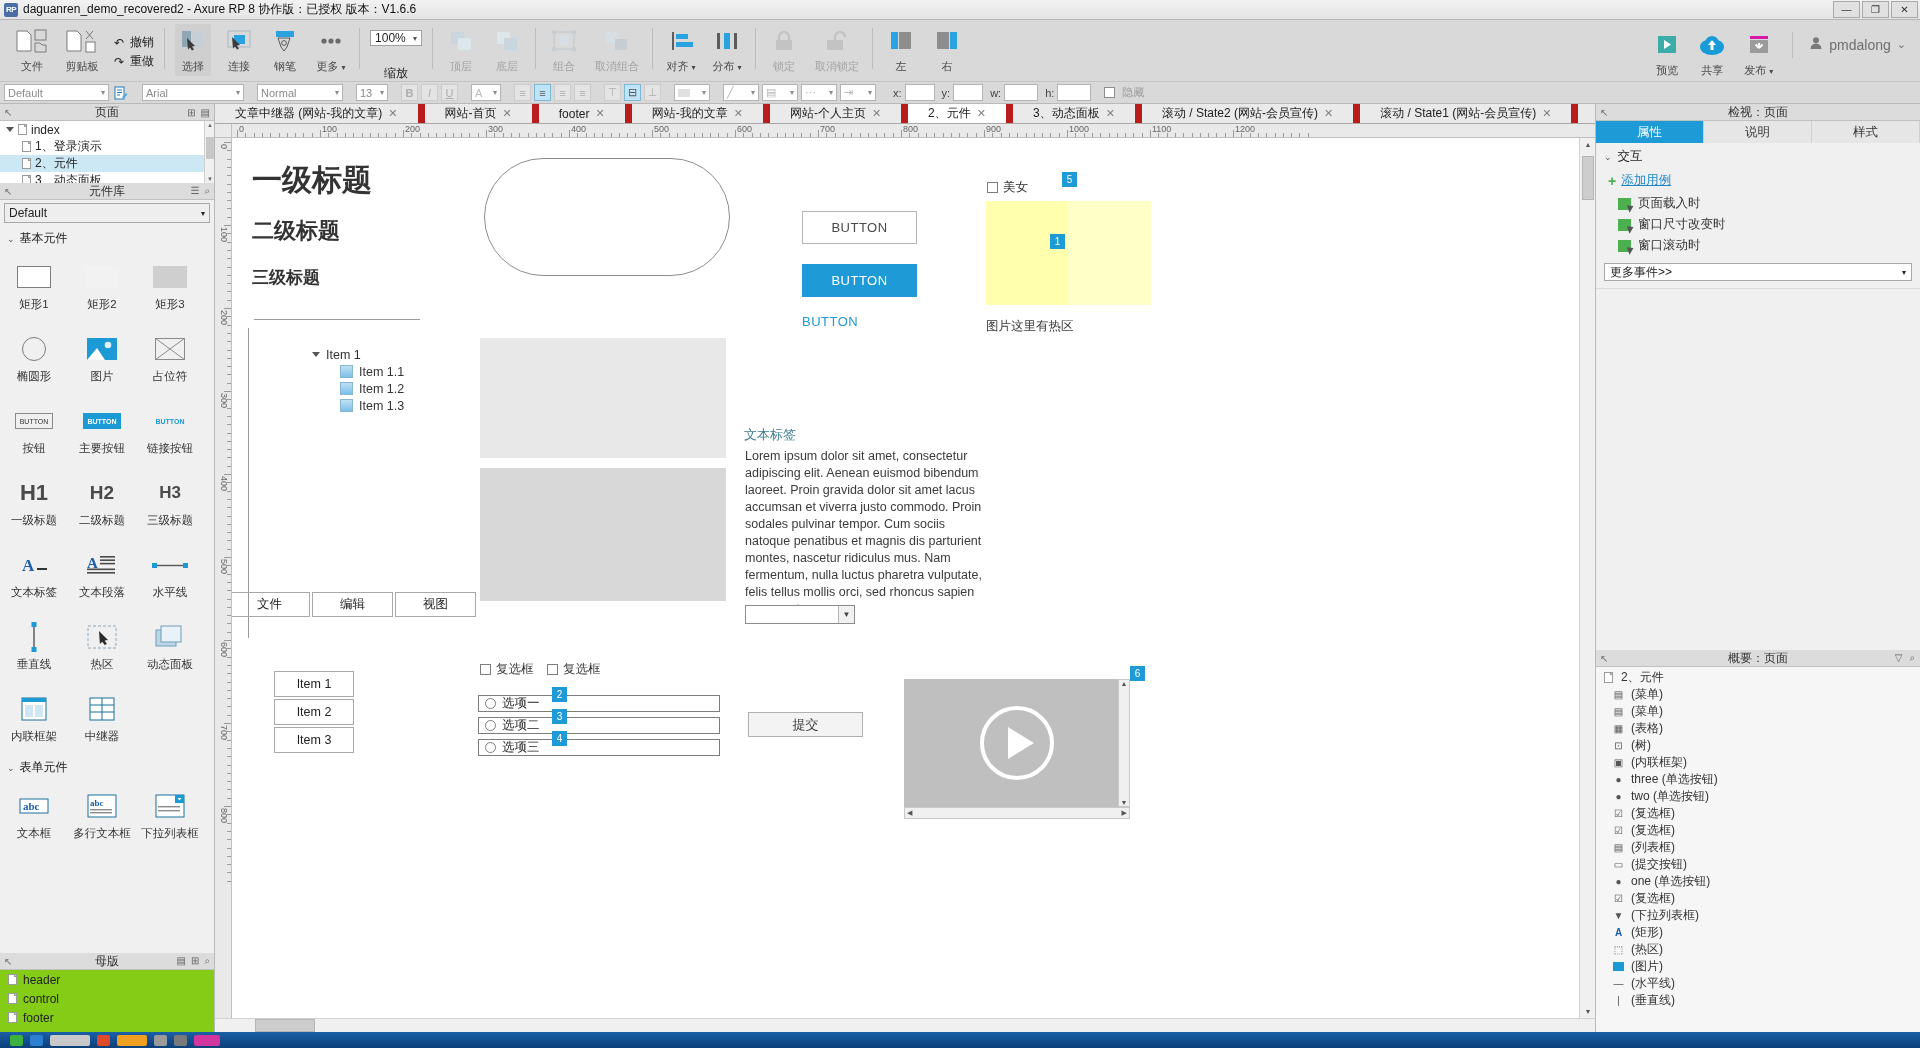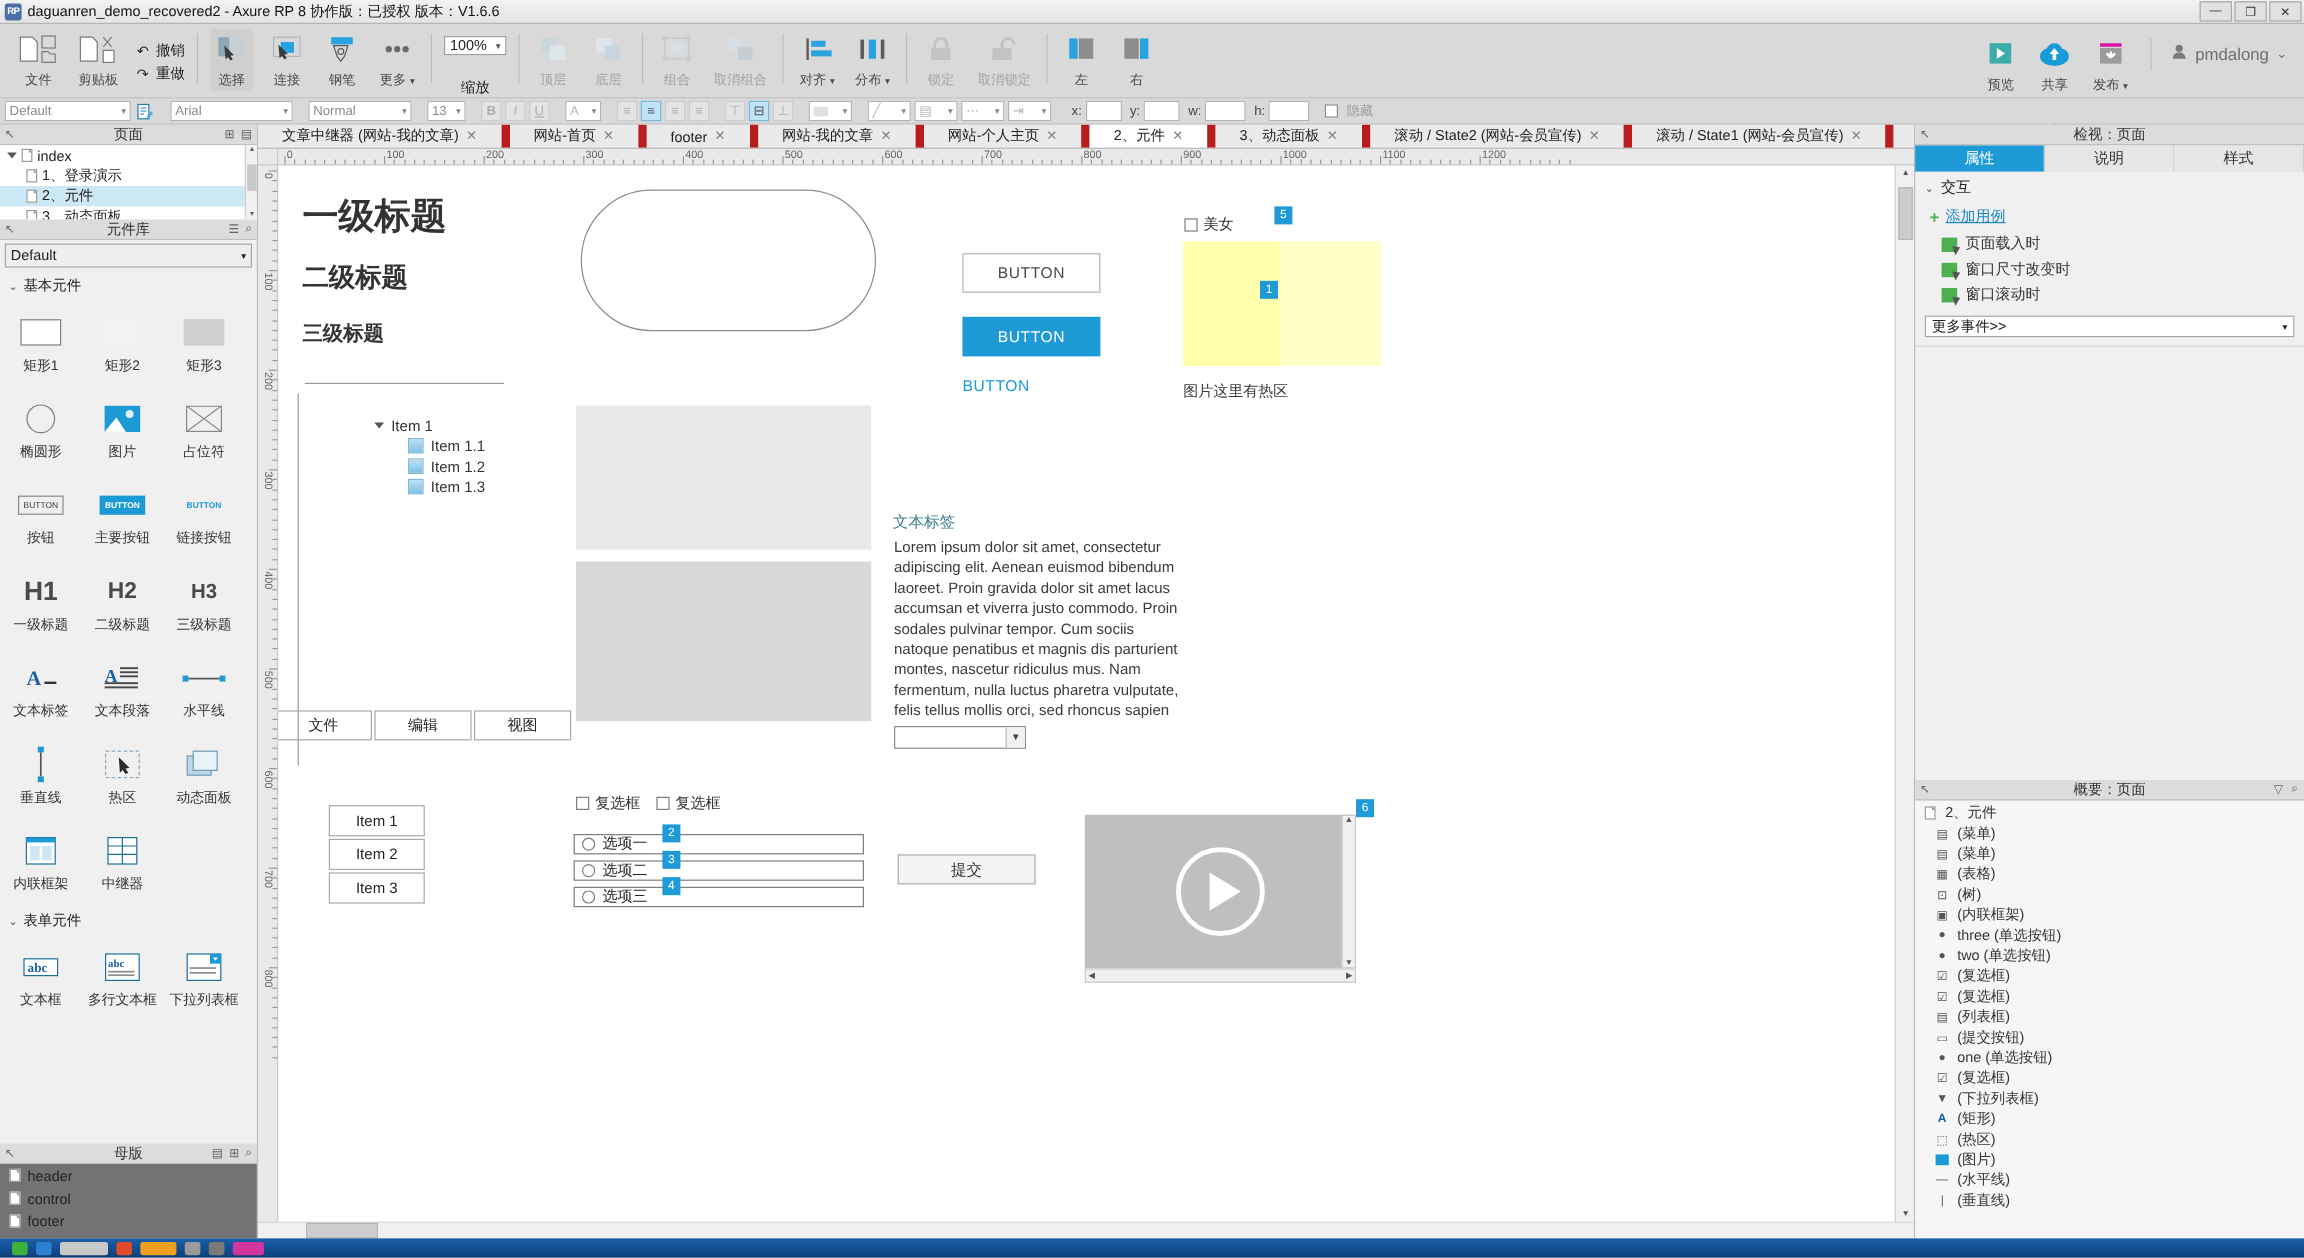--- a/index.html
+++ b/index.html
@@ -85,21 +85,21 @@
   .libsel { height:20px; margin:3px 4px; background:#eee; border:1px solid #a8a8a8; display:flex;
             align-items:center; justify-content:space-between; padding:0 4px; font-size:12px; }
   .libgroup { display:flex; align-items:center; gap:5px; padding:4px 7px; font-size:12px; color:#222; }
   .chev { font-size:9px; color:#555; }
   .wgrid { display:flex; flex-wrap:wrap; }
   .wcell { width:68px; height:72px; display:flex; flex-direction:column; align-items:center;
            justify-content:center; gap:5px; }
   .wcell .wicon { height:30px; display:flex; align-items:center; justify-content:center; }
   .wcell .wlab { font-size:11.5px; color:#333; }
   .libscroll { flex:1; overflow:hidden; position:relative; background:#f0f0f0; }
-  .masters { background:#737373; height:62px; font-size:12px; }
+  .masters { background:#84cc16; height:62px; font-size:12px; }
   .mrow { height:19px; display:flex; align-items:center; gap:6px; padding-left:8px; }
 
   
   .center { flex:1; display:flex; flex-direction:column; min-width:0; background:#f1f1f1; }
   .tabs { height:20px; background:#d9d9d9; display:flex; align-items:stretch; border-bottom:1px solid #a9a9a9; }
   .tab { display:flex; align-items:center; gap:6px; padding:0 20px; font-size:12px; background:#eaeaea;
          border-right:7px solid #b91c1c; color:#222; white-space:nowrap; }
   .tab.active { background:#fff; }
   .tab .x { color:#808080; font-size:11px; }
   .tabdrop { margin-left:auto; width:18px; display:flex; align-items:center; justify-content:center;

